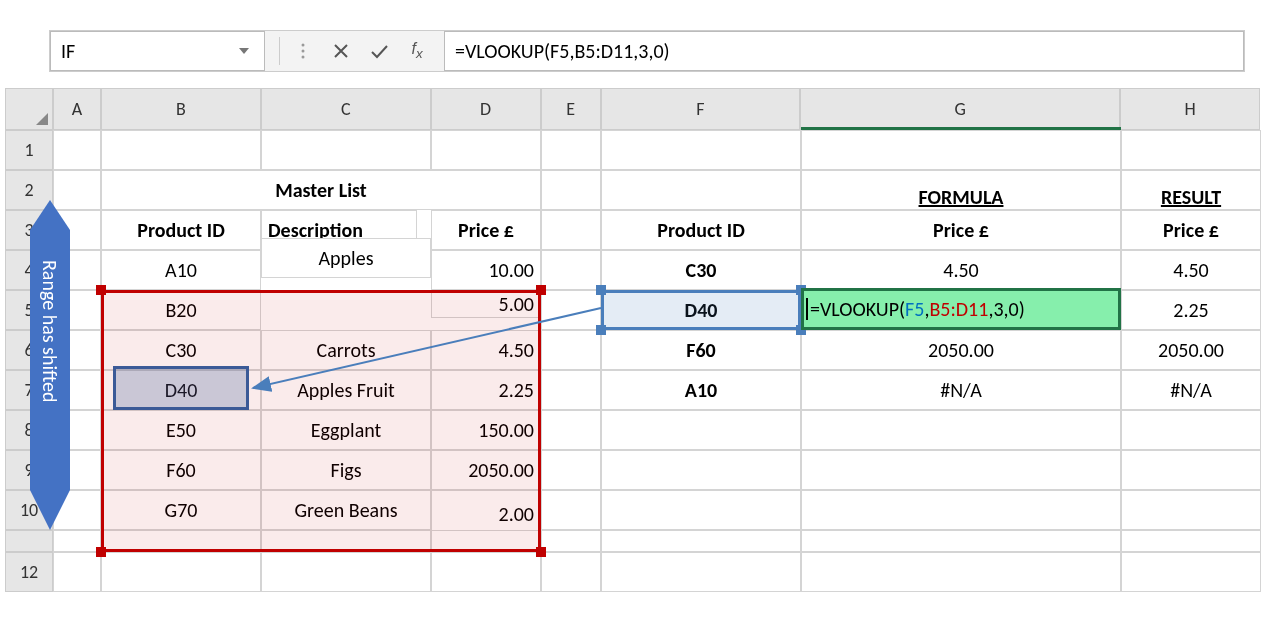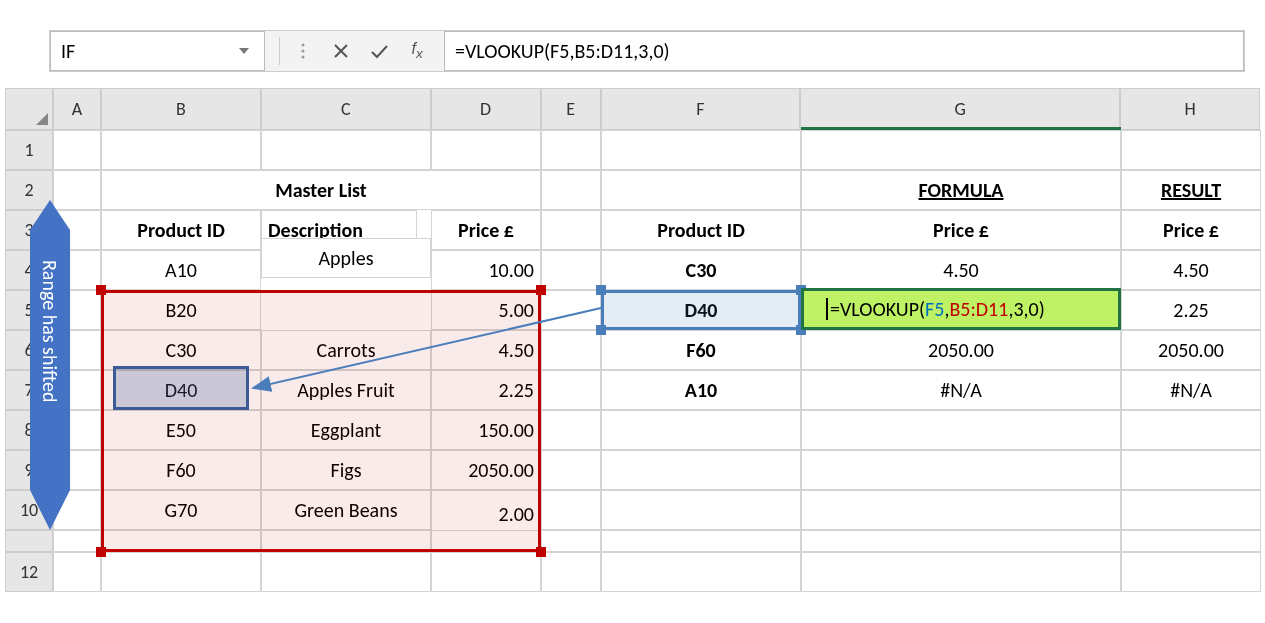--- a/index.html
+++ b/index.html
@@ -112,21 +112,21 @@
     background: #fff;
     display: flex;
     align-items: center;
     padding: 0 6px;
     font-size: 20px;
     white-space: nowrap;
   }
   .bold { font-weight: 700; }
   .center { justify-content: center; }
   .right { justify-content: flex-end; }
-  .underline { text-decoration: underline; }
+  .underline { text-decoration: underline; align-items: flex-end; }
 
   
   .red-range {
     position: absolute;
     border: 3px solid #c00000;
     background: rgba(192,0,0,0.08);
     pointer-events: none;
   }
   .red-handle {
     position: absolute;
@@ -144,24 +144,24 @@
   .blue-handle {
     position: absolute;
     width: 10px; height: 10px;
     background: #4a7ebb;
   }
 
   
   .active-cell-box {
     position: absolute;
     border: 3px solid #217346;
-    background: #bef264;
+    background: #86efac;
     display: flex; align-items: center;
     font-size: 20px;
-    padding: 0 22px;
+    padding: 0 2px;
     pointer-events: none;
   }
   .active-cell-box .caret { width:2px; height:22px; background:#000; margin-right:2px; }
   .col-active-border {
     position:absolute;
     border-bottom:3px solid #217346;
     pointer-events:none;
   }
 
   
@@ -334,21 +334,21 @@
         <span>Apples</span>
       </div>
     <div class="cell right" style="left:378px;top:120px;width:110px;height:40px">
         <span>10.00</span>
       </div>
 
     <div class="cell" style="left:0px;top:160px;width:48px;height:40px"></div>
     <div class="cell center" style="left:48px;top:160px;width:160px;height:40px">
         <span>B20</span>
       </div>
-    <div class="cell right" style="left:378px;top:160px;width:110px;height:40px">
+    <div class="cell right" style="left:378px;top:160px;width:110px;height:28px">
         <span>5.00</span>
       </div>
 
     <div class="cell" style="left:0px;top:200px;width:48px;height:40px"></div>
     <div class="cell center" style="left:48px;top:200px;width:160px;height:40px">
         <span>C30</span>
       </div>
     <div class="cell center" style="left:208px;top:200px;width:170px;height:40px">
         <span>Carrots</span>
       </div>

